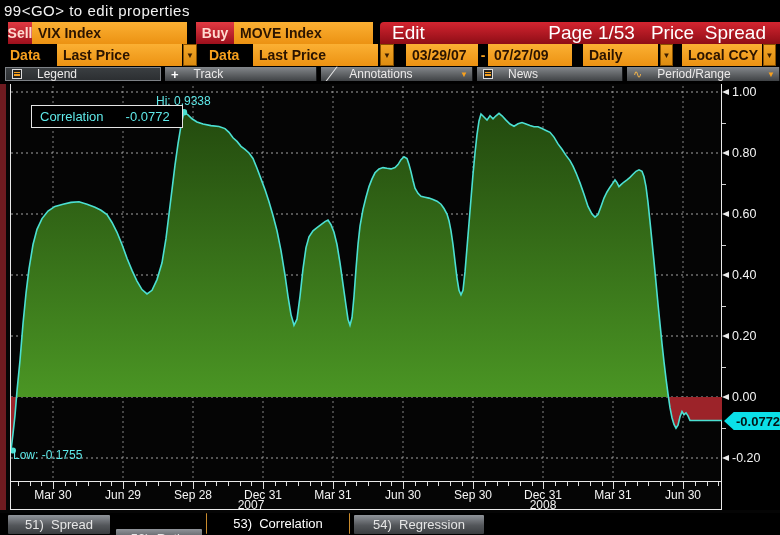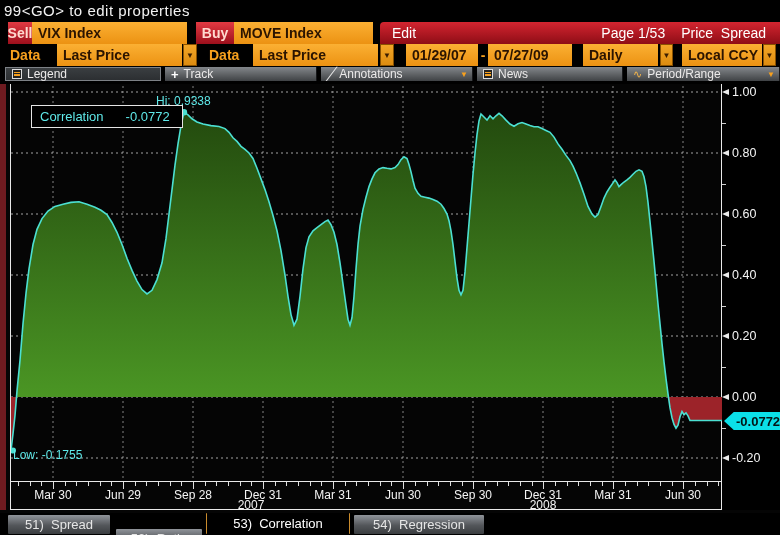--- a/index.html
+++ b/index.html
@@ -22,30 +22,30 @@
     padding-left:6px; font-weight:600;
   }
   .dd {
     background:linear-gradient(#f3a728,#dd8c10); color:#3a1d00;
     display:flex; align-items:center; justify-content:center;
     font-size:8px; border:1px solid #8a5200;
   }
   .blklabel { color:#f6a01e; font-weight:600; padding-left:2px; }
   .editbar {
     background:linear-gradient(#d42530,#8e0d16); color:#fff;
-    display:flex; align-items:center; font-size:14px;
+    display:flex; align-items:center; font-size:19px;
     border-top-left-radius:4px;
   }
   .editbar .spacer { flex:1; }
   
   .toolbar { height:18px; display:flex; align-items:flex-start; background:#000; }
   .tbtn {
     height:14px; margin-top:1px; display:flex; align-items:center;
     background:linear-gradient(#83878b,#5e6164 55%,#3f4245);
-    color:#eceaea; font-size:12px; gap:5px; padding-left:6px;
+    color:#eceaea; font-size:12px; gap:15px; padding-left:6px;
     border-right:1px solid #17181a; position:relative;
   }
   .tbtn.pressed { background:linear-gradient(#3a3e41,#2c2f32); border:1px solid #7d8186; }
   .licon {
     width:10px; height:10px; border:1px solid #ddd; background:#222;
     display:flex; flex-direction:column; justify-content:space-evenly; padding:1px;
   }
   .licon i { display:block; height:1px; background:#f6a01e; }
   .plus { color:#fff; font-weight:700; font-size:13px; }
   .slash { color:#eee; font-size:12px; font-style:italic; }
@@ -134,21 +134,21 @@
       <span>▼</span>
     </div>
     <div class="rbox blklabel" style="margin-left:10px;width:42px">Data</div>
     <div class="rbox amberbox" style="margin-left:4px;width:125px">
       <span>Last Price</span>
     </div>
     <div class="rbox dd" style="margin-left:2px;width:14px">
       <span>▼</span>
     </div>
     <div class="rbox amberbox" style="margin-left:12px;width:72px">
-      <span>01/29/07</span>
+      <span>03/29/07</span>
     </div>
     <div class="rbox" style="width:10px;justify-content:center;color:#f6a01e;font-weight:700">-</div>
     <div class="rbox amberbox" style="width:84px">
       <span>07/27/09</span>
     </div>
     <div class="rbox amberbox" style="margin-left:11px;width:75px">
       <span>Daily</span>
     </div>
     <div class="rbox dd" style="margin-left:2px;width:13px">
       <span>▼</span>

